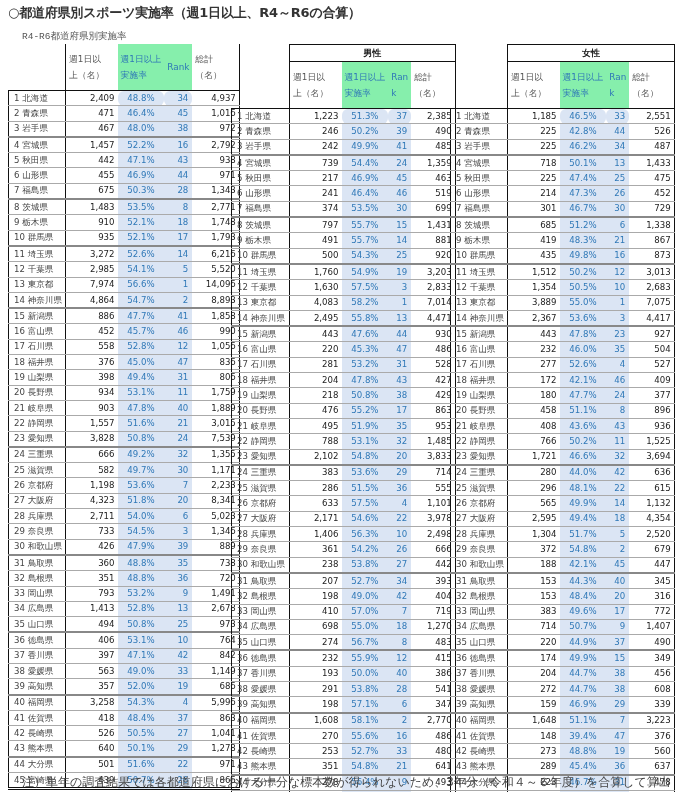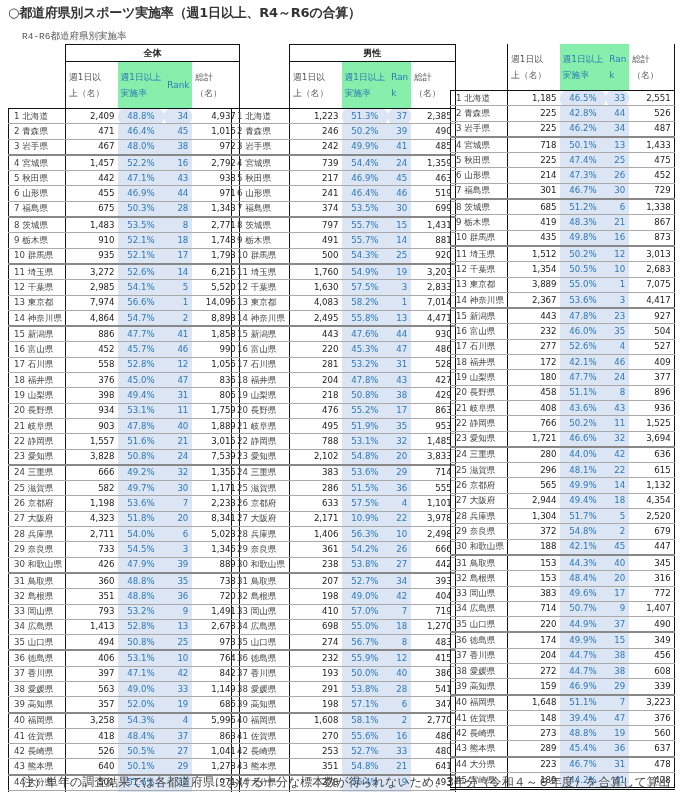--- a/index.html
+++ b/index.html
@@ -34,24 +34,20 @@
 <div id="tables-host">
     <table class="tbl" style="left: 8px;">
       <colgroup>
         <col style="width: 55px;">
         <col style="width: 52px;">
         <col style="width: 46px;">
         <col style="width: 22px;">
         <col style="width: 47px;">
       </colgroup>
       <thead>
-        <tr>
-          <td></td>
-          <td colspan="4" class="grp">全体</td>
-        </tr>
         <tr class="hd">
           <td class="first"></td>
           <td class="firstd"><span>週1日以</span><br><span>上（名）</span></td>
           <td class="blue"><span>週1日以上</span><br><span>実施率</span></td>
           <td class="blue"><span>Rank</span></td>
           <td class="lastc"><span>総計</span><br><span>（名）</span></td>
         </tr>
       </thead>
       <tbody class="rows">
         <tr>
@@ -571,21 +567,21 @@
         <tr>
           <td class="name">26 京都府</td>
           <td class="num">633</td>
           <td class="rate">57.5%</td>
           <td class="rank">4</td>
           <td class="tot">1,101</td>
         </tr>
         <tr>
           <td class="name">27 大阪府</td>
           <td class="num">2,171</td>
-          <td class="rate">10.9%</td>
+          <td class="rate">54.6%</td>
           <td class="rank">22</td>
           <td class="tot">3,978</td>
         </tr>
         <tr>
           <td class="name">28 兵庫県</td>
           <td class="num">1,406</td>
           <td class="rate">56.3%</td>
           <td class="rank">10</td>
           <td class="tot">2,498</td>
         </tr>
@@ -712,20 +708,24 @@
     </table>
     <table class="tbl" style="left: 450px;">
       <colgroup>
         <col style="width: 56px;">
         <col style="width: 52px;">
         <col style="width: 46px;">
         <col style="width: 22px;">
         <col style="width: 45px;">
       </colgroup>
       <thead>
+        <tr>
+          <td></td>
+          <td colspan="4" class="grp">女性</td>
+        </tr>
         <tr class="hd">
           <td class="first"></td>
           <td class="firstd"><span>週1日以</span><br><span>上（名）</span></td>
           <td class="blue"><span>週1日以上</span><br><span>実施率</span></td>
           <td class="blue"><span>Ran</span><br><span>k</span></td>
           <td class="lastc"><span>総計</span><br><span>（名）</span></td>
         </tr>
       </thead>
       <tbody class="rows">
         <tr>
@@ -905,21 +905,21 @@
         </tr>
         <tr>
           <td class="name">26 京都府</td>
           <td class="num">565</td>
           <td class="rate">49.9%</td>
           <td class="rank">14</td>
           <td class="tot">1,132</td>
         </tr>
         <tr>
           <td class="name">27 大阪府</td>
-          <td class="num">2,944</td>
+          <td class="num">2,595</td>
           <td class="rate">49.4%</td>
           <td class="rank">18</td>
           <td class="tot">4,354</td>
         </tr>
         <tr>
           <td class="name">28 兵庫県</td>
           <td class="num">1,304</td>
           <td class="rate">51.7%</td>
           <td class="rank">5</td>
           <td class="tot">2,520</td>

